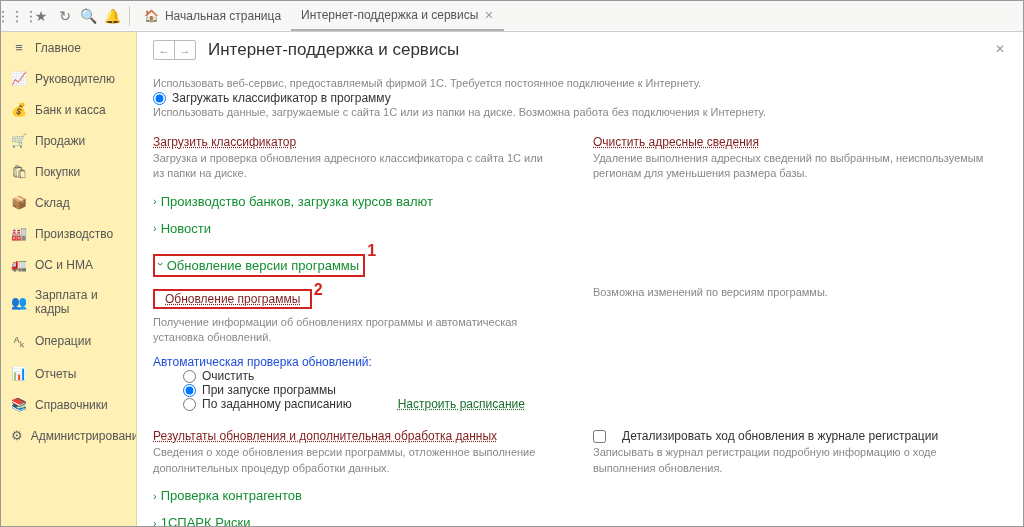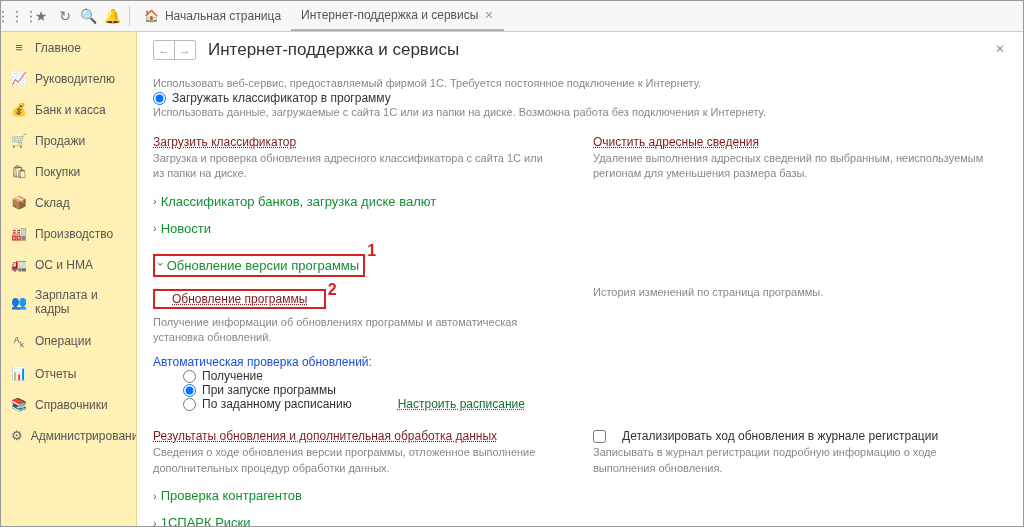--- a/index.html
+++ b/index.html
@@ -134,52 +134,52 @@
         <div class="gray" style="margin-top:2px">Загрузка и проверка обновления адресного классификатора с сайта 1С или из папки на диске.</div>
       </div>
       <div class="col">
         <a class="link">Очистить адресные сведения</a>
         <div class="gray" style="margin-top:2px">Удаление выполнения адресных сведений по выбранным, неиспользуемым регионам для уменьшения размера базы.</div>
       </div>
     </div>
 
     <div class="exp">
         <span class="ar">›</span>
-        <span>Классификатор банков, загрузка диске валют</span>
+        <span>Производство банков, загрузка курсов валют</span>
       </div>
     <div class="exp">
         <span class="ar">›</span>
         <span>Новости</span>
       </div>
 
     <div style="display:flex;align-items:center;gap:6px">
       <div class="redbox">
         <span style="color:#148f32;font-size:11px;transform:rotate(90deg);display:inline-block">›</span>
         <span style="color:#148f32;font-size:13px">Обновление версии программы</span>
       </div>
       <span class="anno" style="position:relative;top:-14px;left:-4px">1</span>
     </div>
 
     <div class="row">
       <div class="col">
-        <span class="redbox" style="padding:1px 17px">
+        <span class="redbox" style="padding:1px 10px">
           <a class="link tiny-link">Обновление программы</a>
         </span>
         <span class="anno" style="position:relative;top:-8px;left:-2px">2</span>
         <div class="gray">Получение информации об обновлениях программы и автоматическая установка обновлений.</div>
       </div>
       <div class="col">
-        <div class="gray" style="margin-top:2px">История изменений по страница программы.</div>
+        <div class="gray" style="margin-top:2px">Возможна изменений по версиям программы.</div>
       </div>
     </div>
 
     <div style="margin-top:10px;color:#1d4ed8">Автоматическая проверка обновлений:</div>
     <label class="radio offset">
         <input type="radio" name="ac" style="">
-        <span>Получение</span>
+        <span>Очистить</span>
       </label>
     <label class="radio offset">
         <input type="radio" name="ac" checked="" style="">
         <span>При запуске программы</span>
       </label>
     <div class="radio offset">
       <label class="radio" style="margin:0">
           <input type="radio" name="ac" style="">
           <span>По заданному расписанию</span>
         </label>

